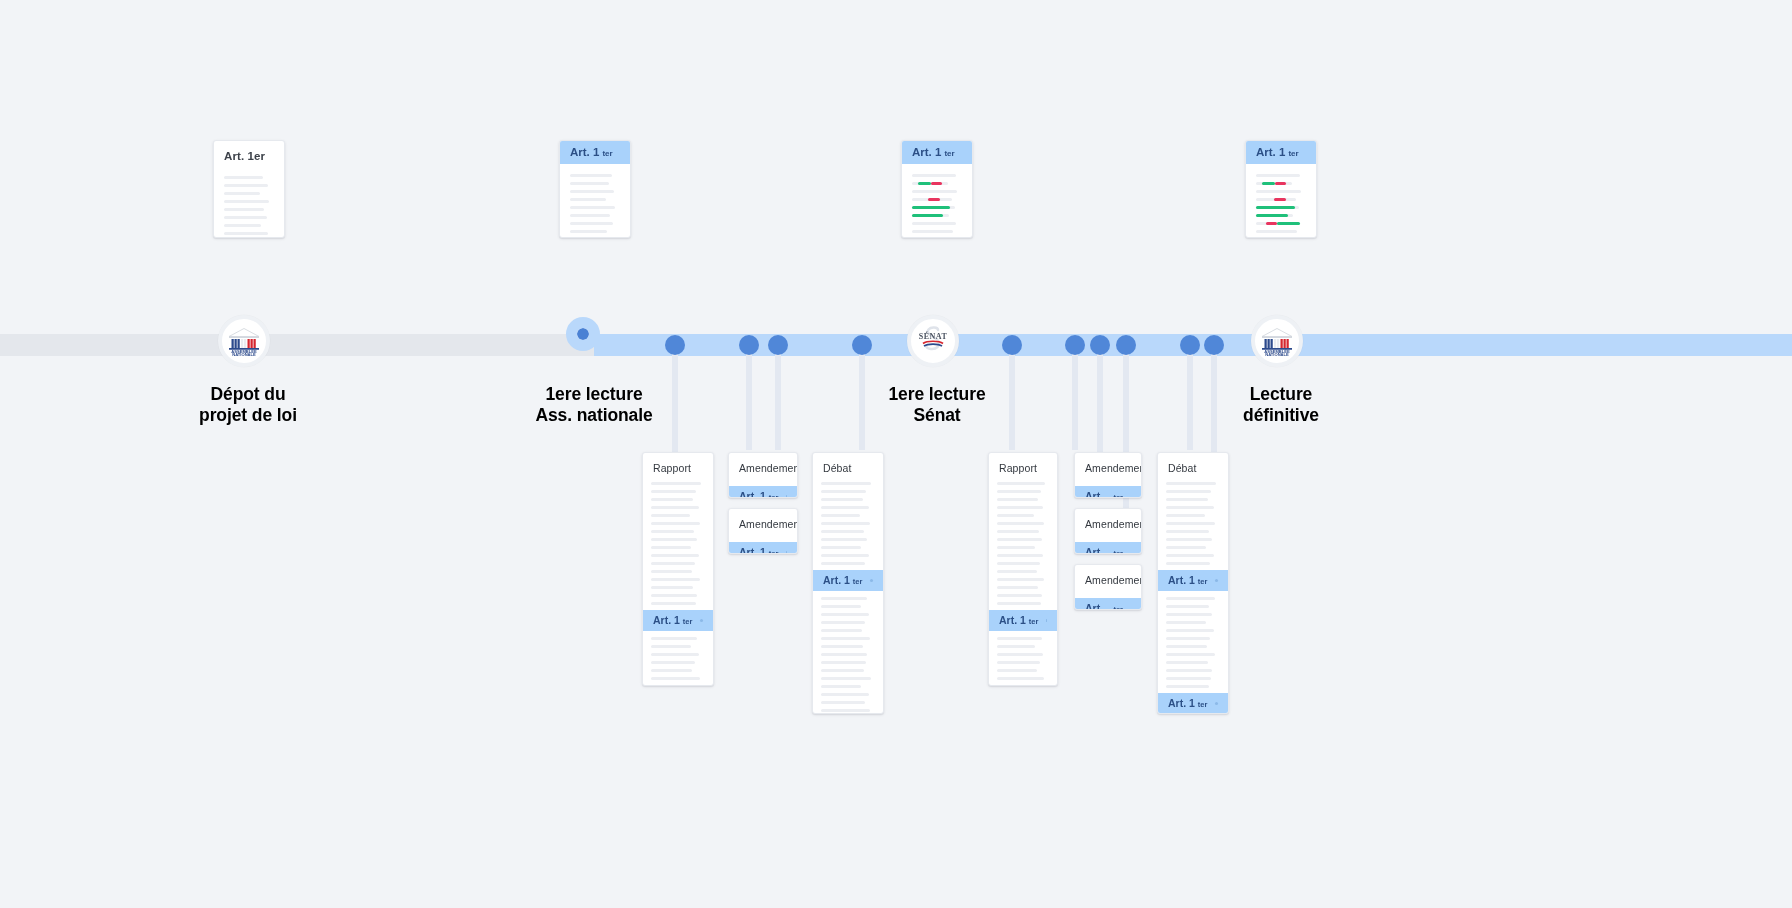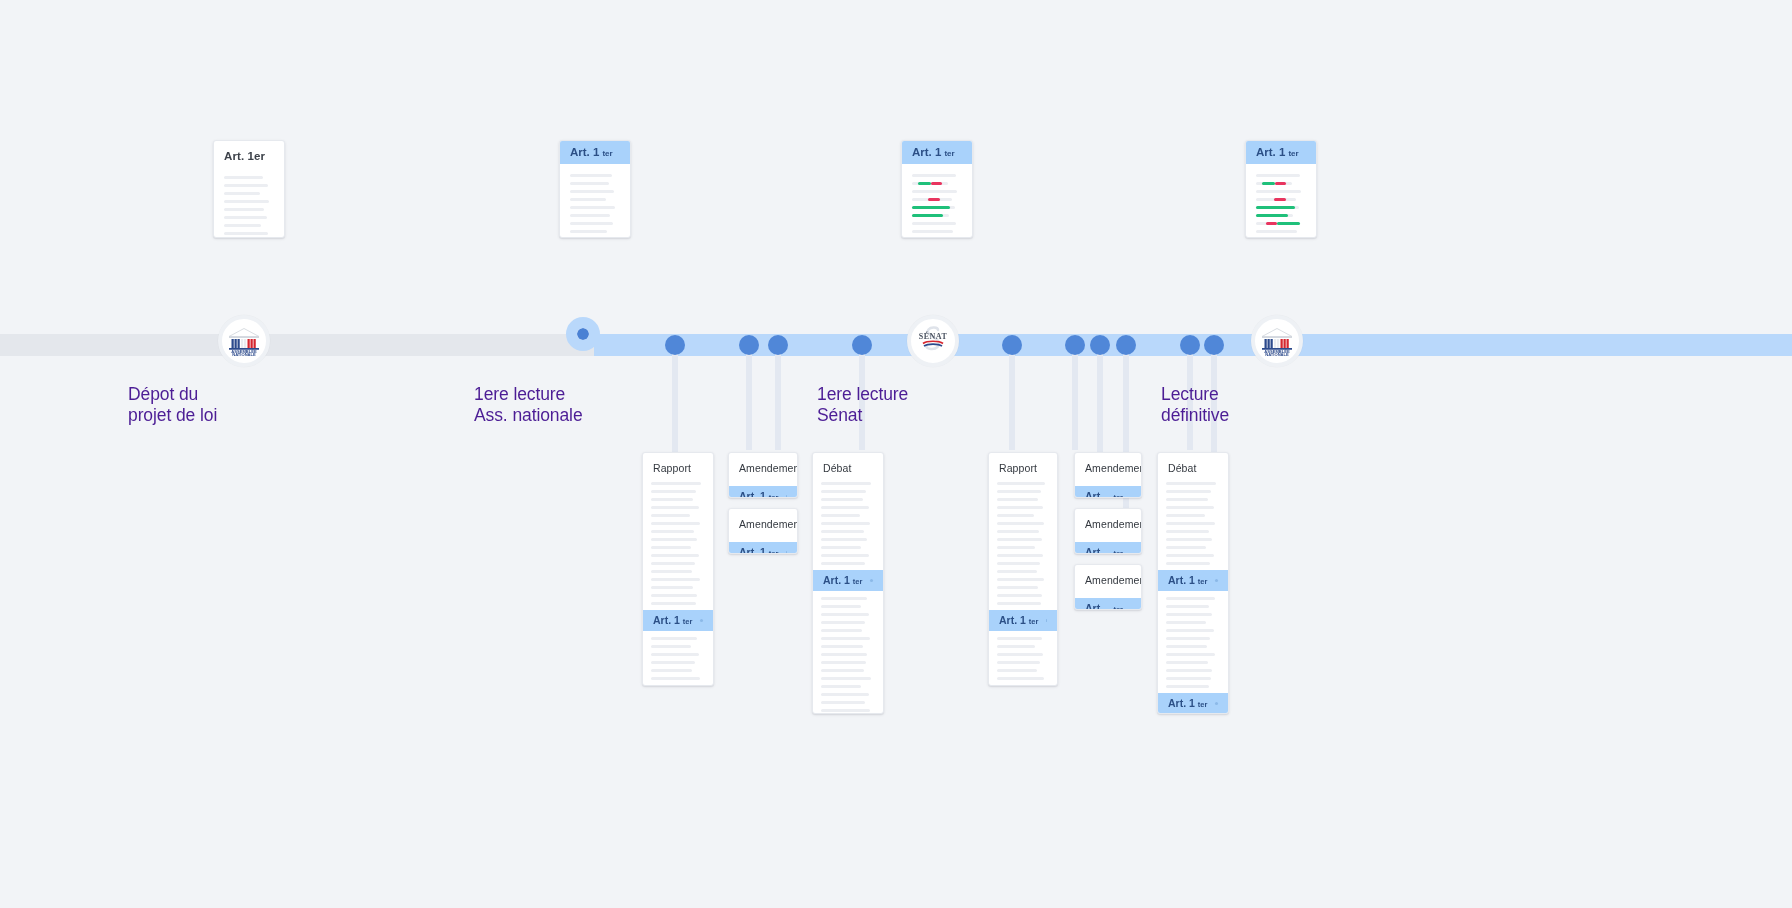--- a/index.html
+++ b/index.html
@@ -41,22 +41,22 @@
     position: absolute; border-radius: 50%; background: #5087d8;
   }
   .dot.small { width: 20px; height: 20px; }
   .dot.big {
     width: 34px; height: 34px; border: 11px solid #b9d8fb;
     background: #4a81d4; background-clip: padding-box;
   }
 
   
   .caption {
-    position: absolute; 
-    font-size: 17.5px; font-weight: normal; color: #4c1d95;
+    position: absolute; text-align: center;
+    font-size: 17.5px; font-weight: bold; color: #000000;
     line-height: 1.22; letter-spacing: -0.1px;
     white-space: pre-line;
   }
 
   
   .doc {
     position: absolute; background: #fff;
     border: 1px solid #e6e9ee;
     border-radius: 3px;
     box-shadow: 0 1px 3px rgba(16,24,40,.10), 0 1px 1px rgba(16,24,40,.05);

